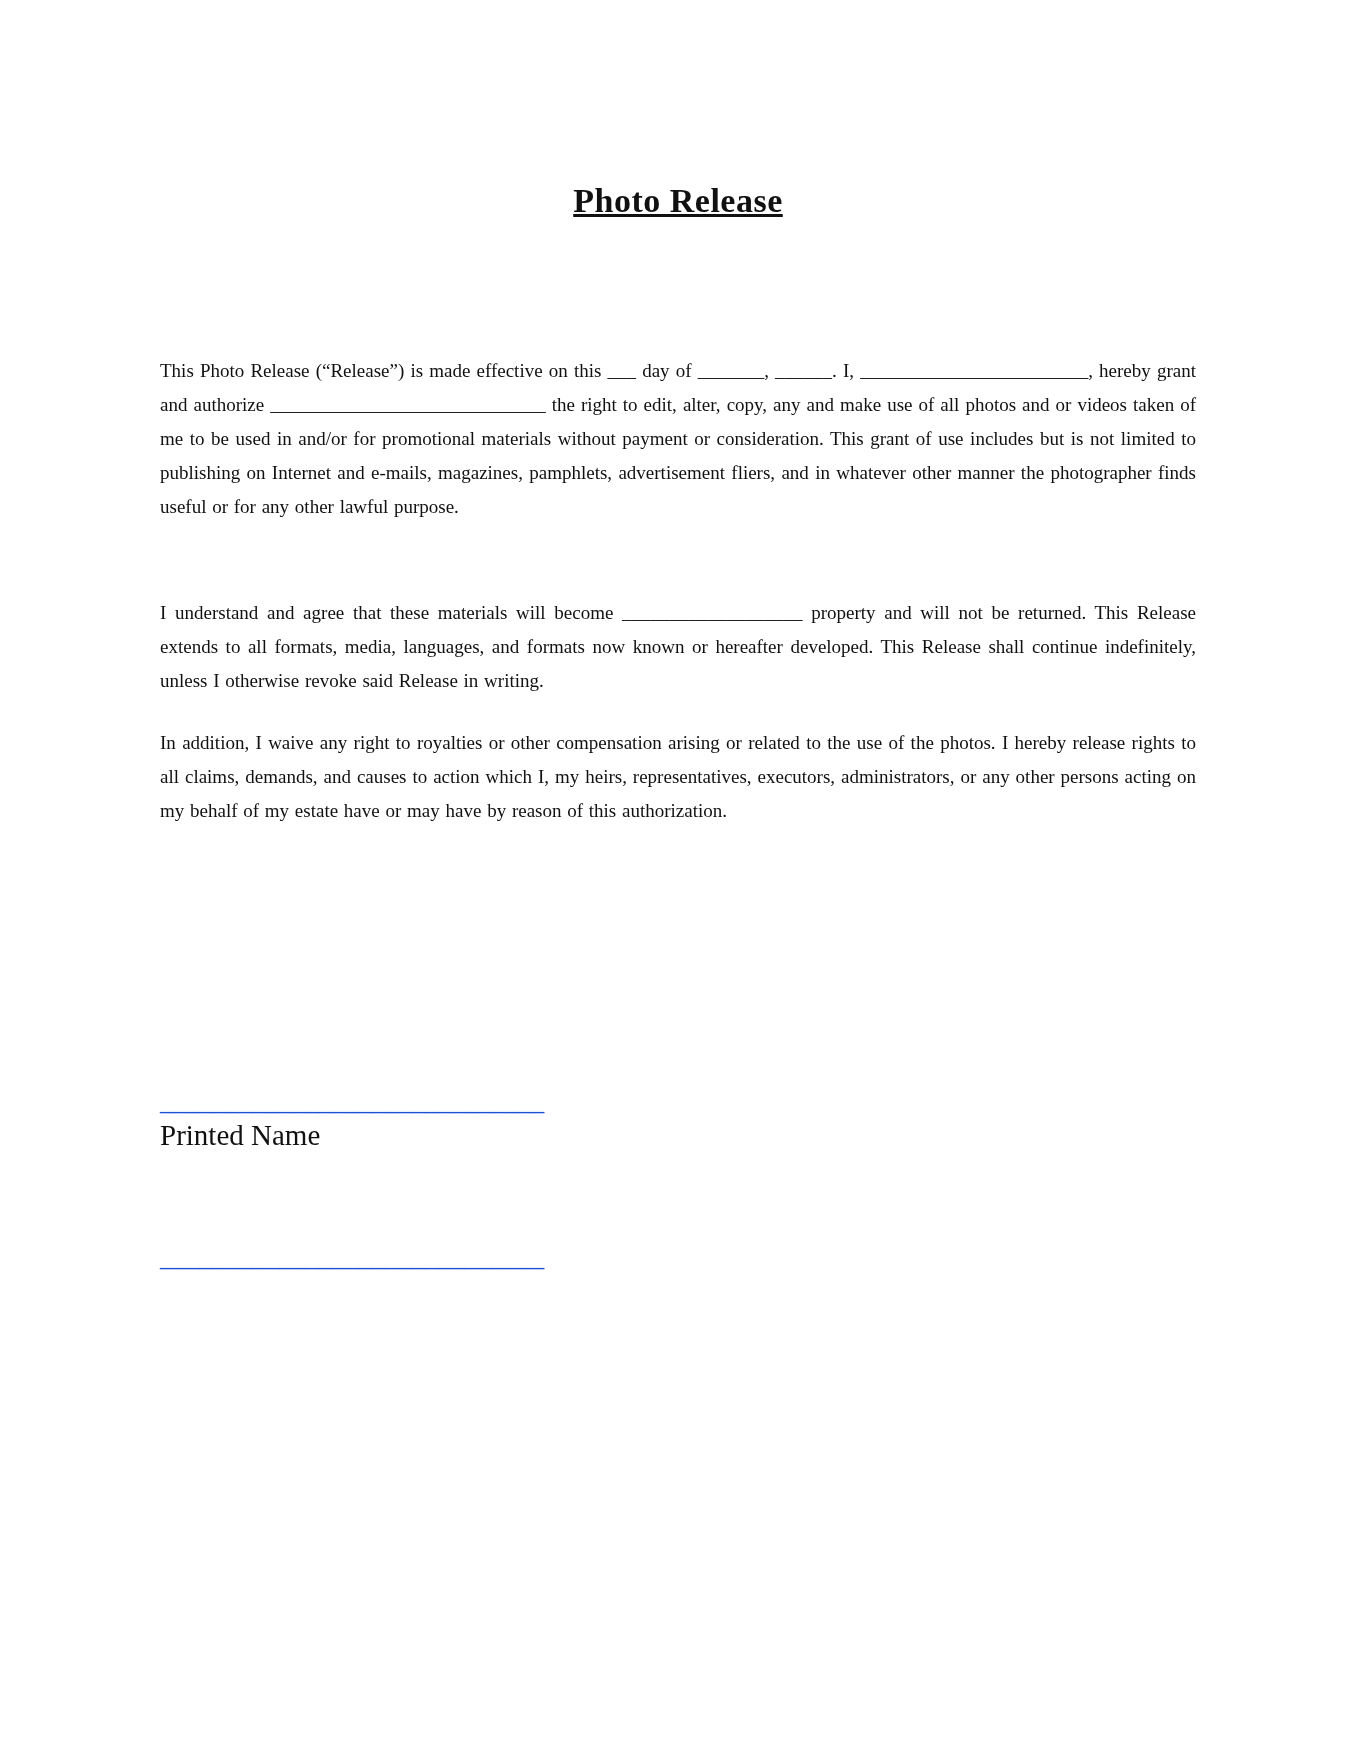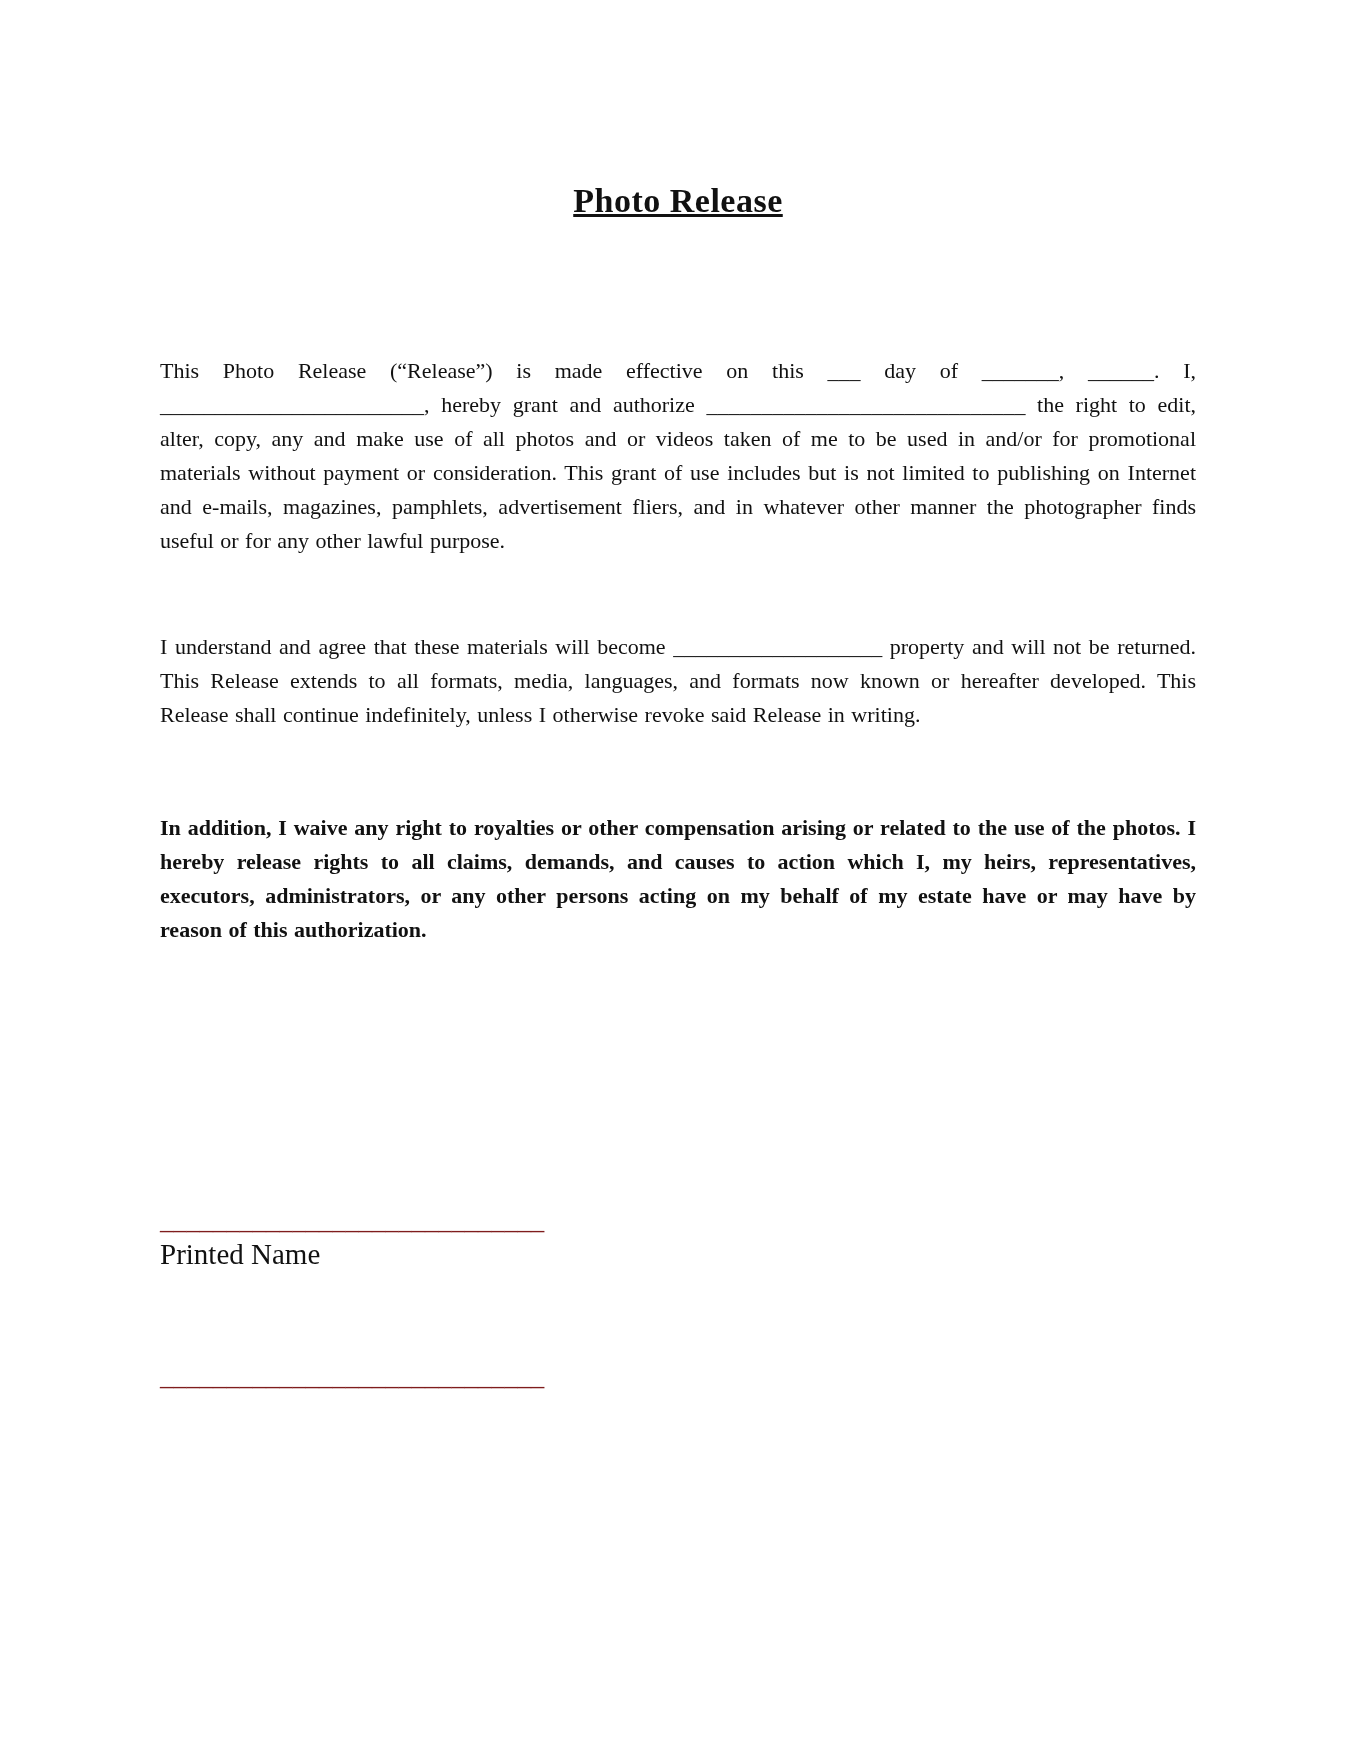--- a/index.html
+++ b/index.html
@@ -25,46 +25,46 @@
   }
   .doc-title {
     margin-top: 182px;
     text-align: center;
     font-size: 34px;
     font-weight: bold;
     text-decoration: underline;
     letter-spacing: 0.5px;
   }
   .para {
-    font-size: 22px;
+    font-size: 19px;
     line-height: 34px;
     text-align: justify;
     word-spacing: 1px;
   }
   .para-grant     { margin-top: 134px; }
   .para-materials { margin-top: 72px; font-family: Liberation Serif, serif; }
-  .para-waiver    { margin-top: 79px; font-weight: bold; }
+  .para-waiver    { margin-top: 28px; }
 
   .sig-row {
     display: flex;
     margin-top: 256px;
     font-size: 26.5px;
     line-height: 34px;
   }
   .sig-col-name { width: 572px; }
   .sig-col-date { flex: 1; }
 
   .sig-block-signature {
     margin-top: 88px;
     font-size: 26.5px;
     line-height: 34px;
   }
   .blank-line {
     white-space: nowrap;
-    color: #7f1d1d;
+    color: #1d4ed8;
     font-style: italic;
   }
   .sig-label {
     font-size: 29px;
   }
 </style>
 </head>
 <body>
 
 <div class="page">

